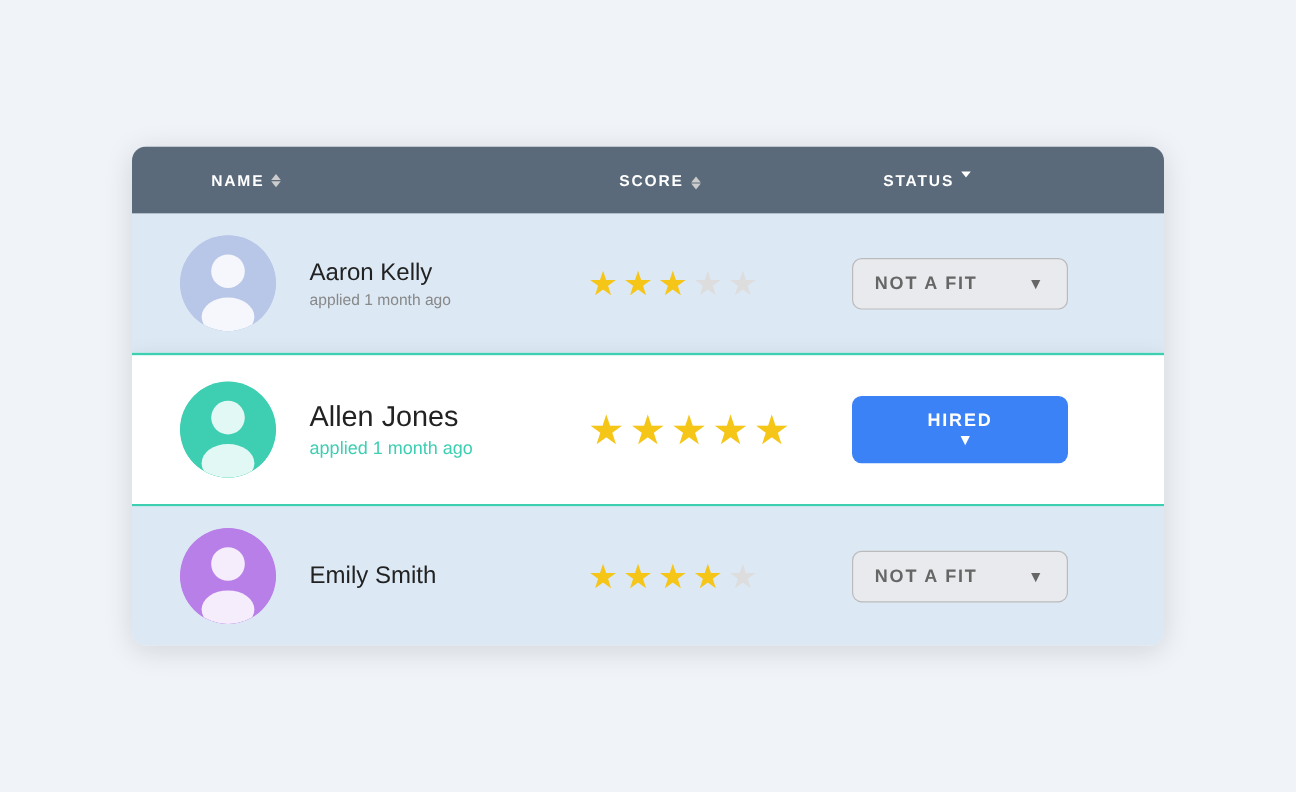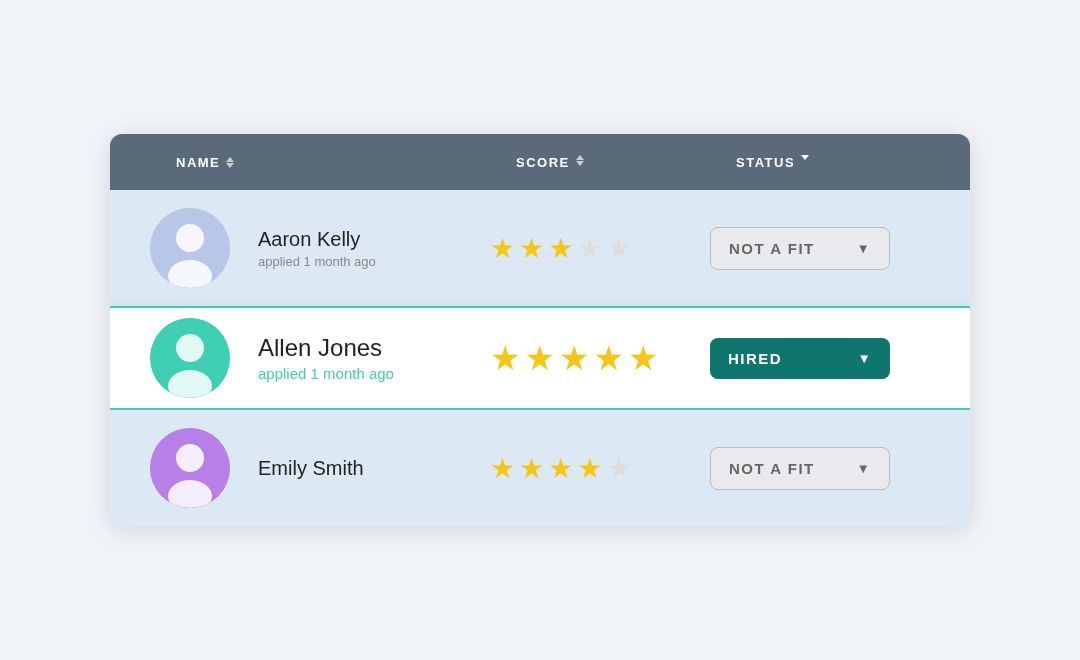--- a/index.html
+++ b/index.html
@@ -33,21 +33,21 @@
     .col-name {
       flex: 0 0 340px;
       display: flex;
       align-items: center;
       gap: 6px;
     }
 
     .col-score {
       flex: 0 0 220px;
       display: flex;
-      align-items: flex-start;
+      align-items: flex-end;
       gap: 6px;
     }
 
     .col-status {
       flex: 1;
       display: flex;
       gap: 6px;
     }
 
     .header-label {
@@ -92,21 +92,21 @@
       align-items: center;
       padding: 18px 40px;
       background: #dce9f5;
     }
 
     .row-highlight {
       background: #fff;
       border-top: 2.5px solid #3ecfb2;
       border-bottom: 2.5px solid #3ecfb2;
       box-shadow: 0 2px 16px rgba(0,0,0,0.08);
-      padding: 10px 40px;
+      padding: 22px 40px;
     }
 
     .avatar-wrap {
       width: 80px;
       height: 80px;
       border-radius: 50%;
       overflow: hidden;
       flex-shrink: 0;
       margin-right: 22px;
       display: flex;
@@ -184,22 +184,23 @@
       outline: none;
     }
 
     .status-not-fit {
       background: #e8eaed;
       color: #666;
       border: 1.5px solid #bbb;
     }
 
     .status-hired {
-      background: #0f766e;
+      background: #3b82f6;
       color: #fff;
+      flex-direction: column;
     }
 
     .dropdown-arrow {
       font-size: 13px;
       margin-left: 10px;
     }
   </style>
 </head>
 <body>
 

